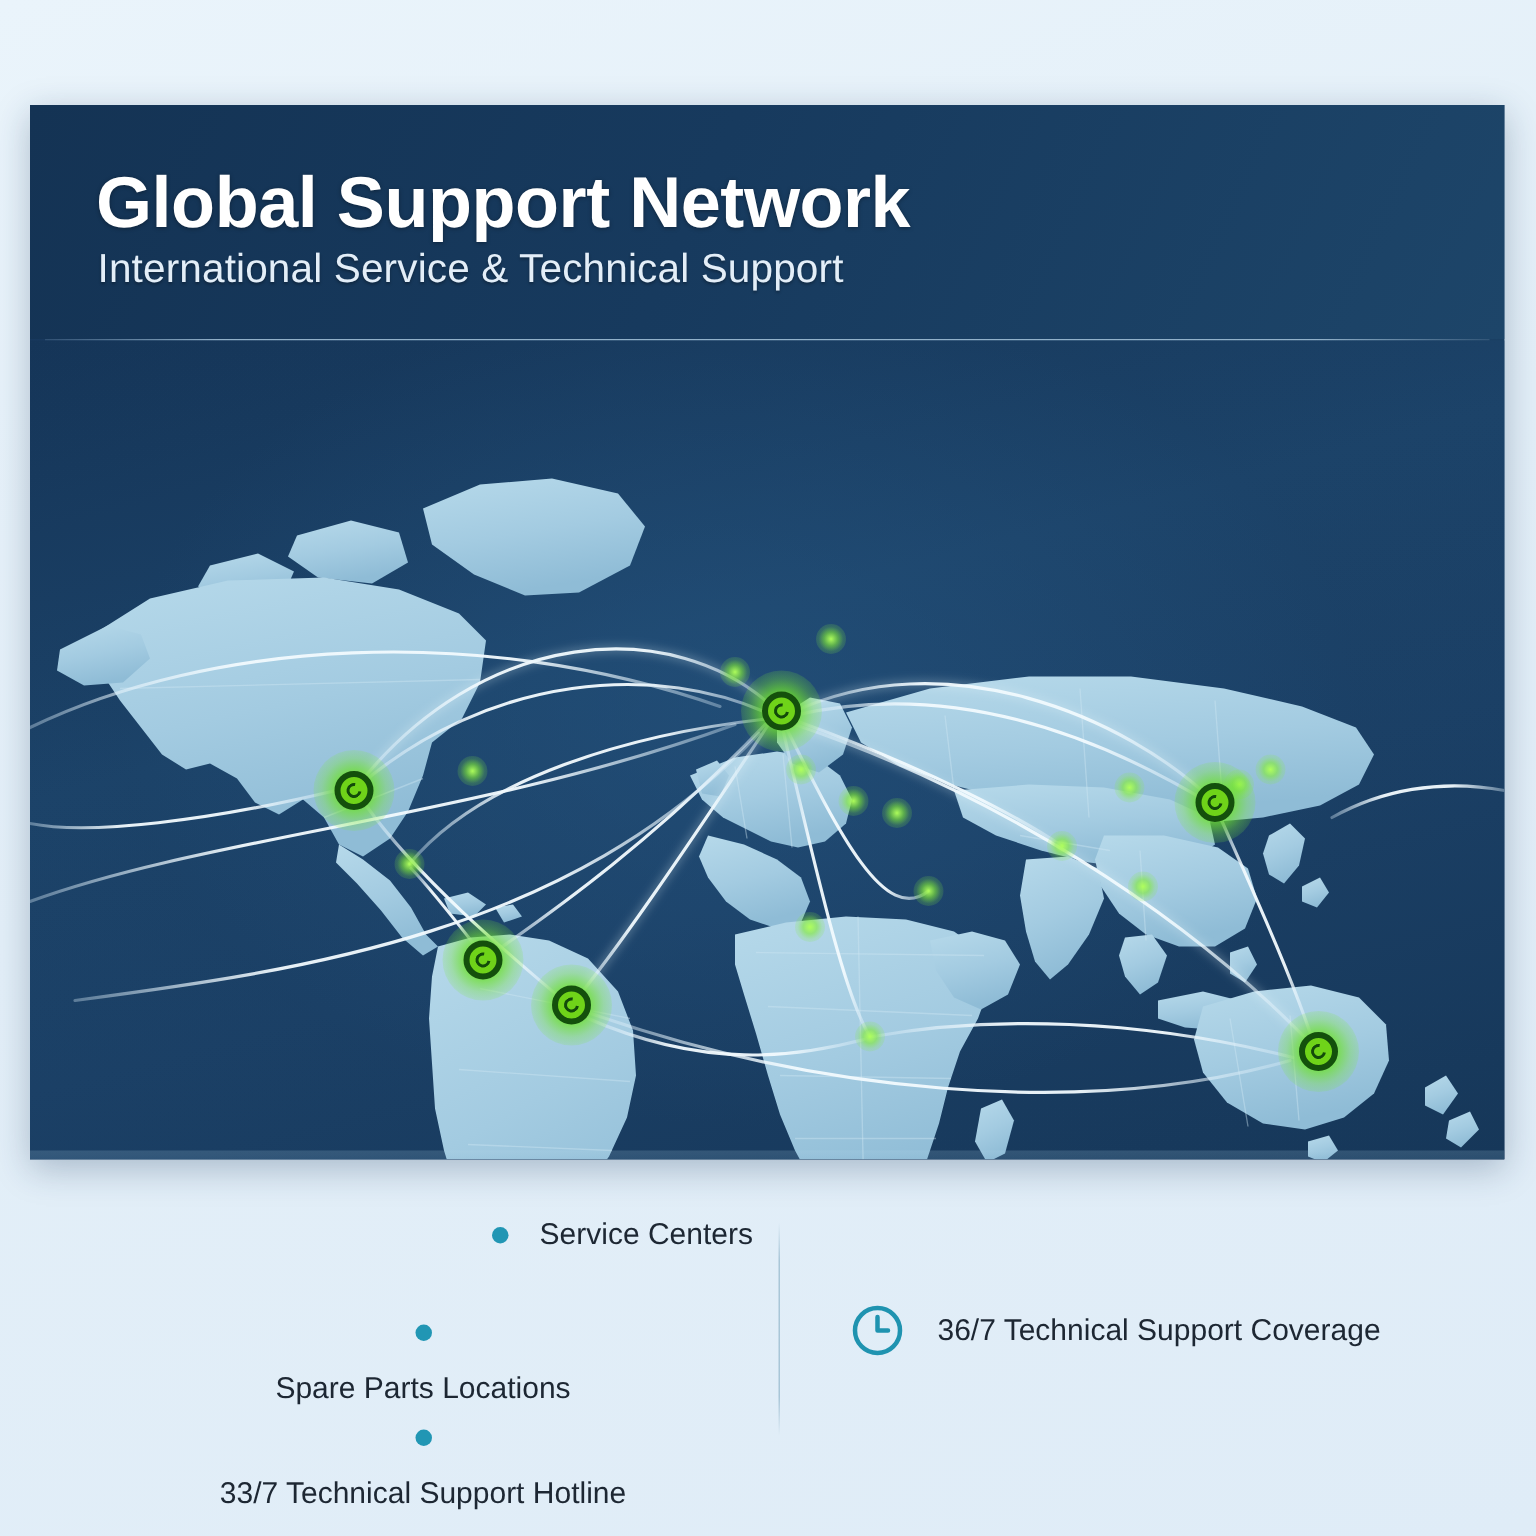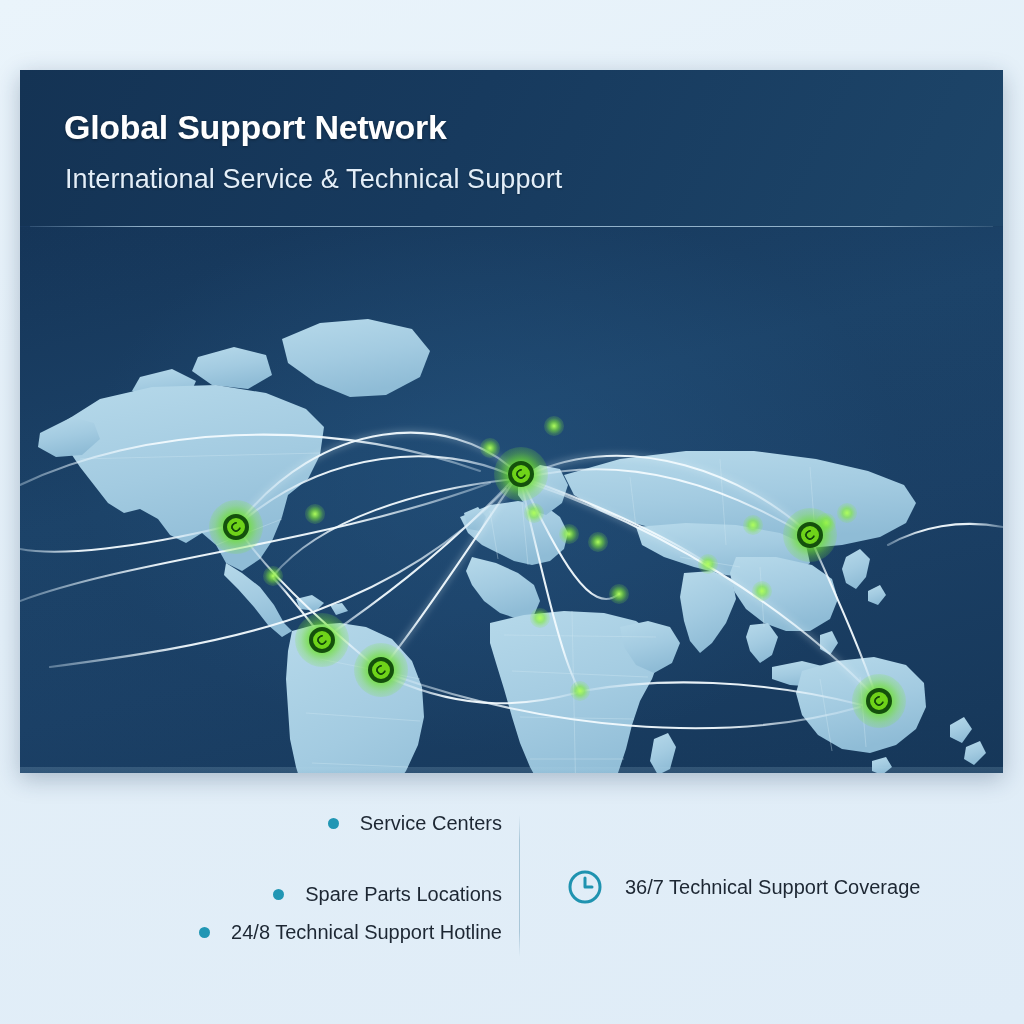--- a/index.html
+++ b/index.html
@@ -33,21 +33,21 @@
     position: absolute;
     left: 0; top: 0;
     width: 100%;
     height: 156px;
     background: linear-gradient(115deg, #143354 0%, #173a5e 45%, #1d4569 100%);
   }
   .title {
     position: absolute;
     left: 44px;
     top: 38px;
-    font-size: 34px;
+    font-size: 48px;
     font-weight: bold;
     color: #ffffff;
     letter-spacing: -0.3px;
     text-shadow: 0 1px 3px rgba(0,0,0,0.35);
     white-space: nowrap;
   }
   .subtitle {
     position: absolute;
     left: 45px;
     top: 94px;
@@ -128,21 +128,21 @@
   .legend-left { position: absolute; left: 42px; top: 12px; width: 440px; }
   .legend-item {
     display: flex;
     align-items: center;
     gap: 21px;
     color: #1d2733;
     font-size: 20px;
     white-space: nowrap;
     justify-content: flex-end;
   }
-  .legend-item + .legend-item { margin-top: 0; }
+  .legend-item + .legend-item { margin-top: 0; flex-direction: column; }
   .legend-item.gap-big { margin-top: 48px; }
   .legend-item.gap-sm { margin-top: 15px; }
   .bullet {
     width: 11px; height: 11px;
     border-radius: 50%;
     background: #2196b4;
     flex: none;
   }
   .legend-divider {
     position: absolute;
@@ -402,21 +402,21 @@
     <div class="legend-item">
       <span class="bullet"></span>
       <span>Service Centers</span>
     </div>
     <div class="legend-item gap-big">
       <span class="bullet"></span>
       <span>Spare Parts Locations</span>
     </div>
     <div class="legend-item gap-sm">
       <span class="bullet"></span>
-      <span>24/8 Technical Support Hotline</span>
+      <span>33/7 Technical Support Hotline</span>
     </div>
   </div>
 
   <div class="legend-divider"></div>
 
   <div class="legend-right">
     <svg class="clock-icon" width="38" height="38" viewBox="0 0 38 38">
       <circle cx="19" cy="19" r="15" fill="none" stroke="#1f93b0" stroke-width="3"></circle>
       <path d="M19 10 L19 19 L26 19" fill="none" stroke="#1f93b0" stroke-width="3" stroke-linecap="round" stroke-linejoin="round"></path>
     </svg>

